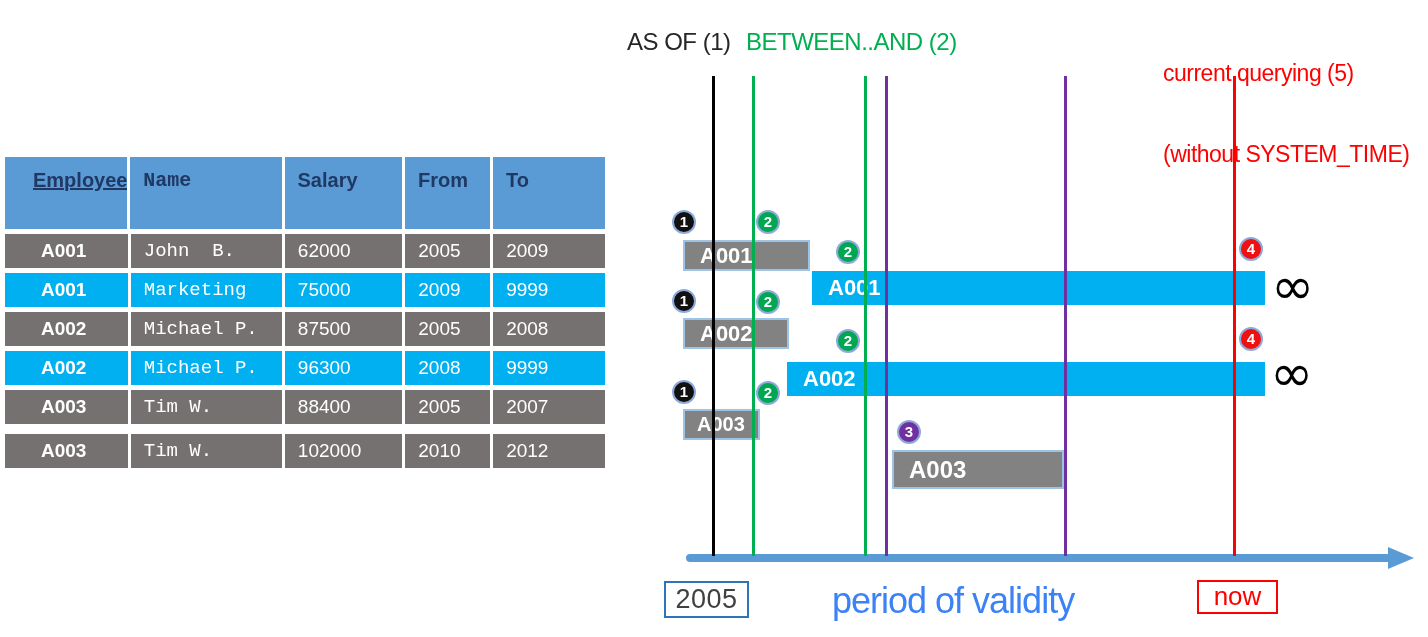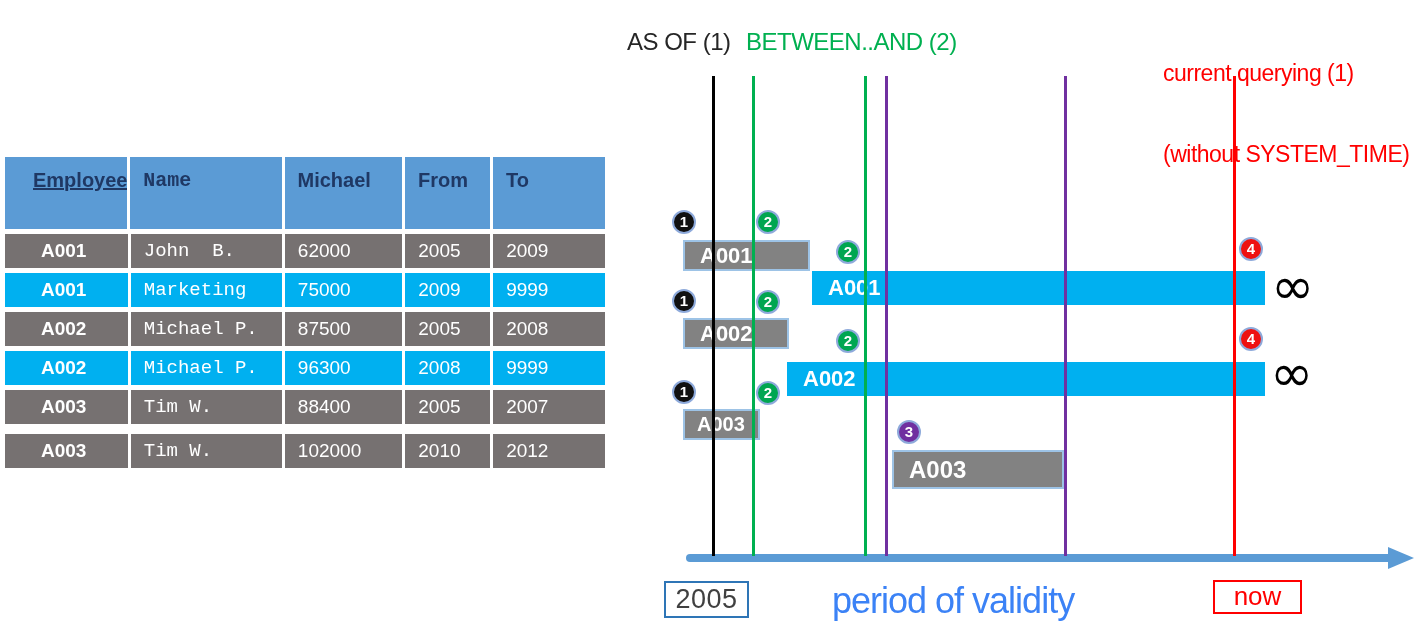--- a/index.html
+++ b/index.html
@@ -83,34 +83,34 @@
           background: #5B9BD5; border-radius: 4px; z-index: 1; }
   #axis-arrowhead { position: absolute; left: 1388px; top: 547px; width: 0; height: 0;
           border-left: 26px solid #5B9BD5; border-top: 11px solid transparent;
           border-bottom: 11px solid transparent; z-index: 1; }
 
   #box-2005 { position: absolute; left: 664px; top: 581px; width: 85px; height: 37px;
           border: 2px solid #2E75B6; color: #404040; font-size: 27px; text-align: center;
           line-height: 33px; letter-spacing: 0.5px; }
   #period-label { position: absolute; left: 832px; top: 580px; color: #3b82f6;
           font-size: 36px; letter-spacing: -1px; }
-  #box-now { position: absolute; left: 1197px; top: 580px; width: 89px; height: 34px;
+  #box-now { position: absolute; left: 1197px; top: 580px; width: 81px; height: 34px;
           border: 2px solid #FF0000; color: #FF0000; font-size: 26px; text-align: center;
-          line-height: 29px; margin-left: 16px; }
+          line-height: 29px; }
 </style>
 </head>
 <body>
 
 <div id="stage">
 
   <div class="tbl">
     <div class="tbl-row tbl-head">
       <div class="cell c0"><span>EmployeeID</span></div>
       <div class="cell c1"><span>Name</span></div>
-      <div class="cell c2"><span>Michael</span></div>
+      <div class="cell c2"><span>Salary</span></div>
       <div class="cell c3"><span>From</span></div>
       <div class="cell c4"><span>To</span></div>
     </div>
 
     <div class="tbl-row data-row row-gray">
       <div class="cell c0">A001</div>
       <div class="cell c1">John  B.</div>
       <div class="cell c2">62000</div>
       <div class="cell c3">2005</div>
       <div class="cell c4">2009</div>
@@ -148,21 +148,21 @@
       <div class="cell c1">Tim W.</div>
       <div class="cell c2">102000</div>
       <div class="cell c3">2010</div>
       <div class="cell c4">2012</div>
     </div>
   </div>
 
   <div class="legend-label" id="lg-asof">AS OF (1)</div>
   <div class="legend-label" id="lg-between">BETWEEN..AND (2)</div>
   <div class="legend-label" id="lg-current">
-    <div>current querying (1)</div>
+    <div>current querying (5)</div>
     <div>(without SYSTEM_TIME)</div>
   </div>
 
   <div class="vline" id="vl-black"></div>
   <div class="vline" id="vl-green1"></div>
   <div class="vline" id="vl-green2"></div>
   <div class="vline" id="vl-purple1"></div>
   <div class="vline" id="vl-purple2"></div>
   <div class="vline" id="vl-red"></div>
 

